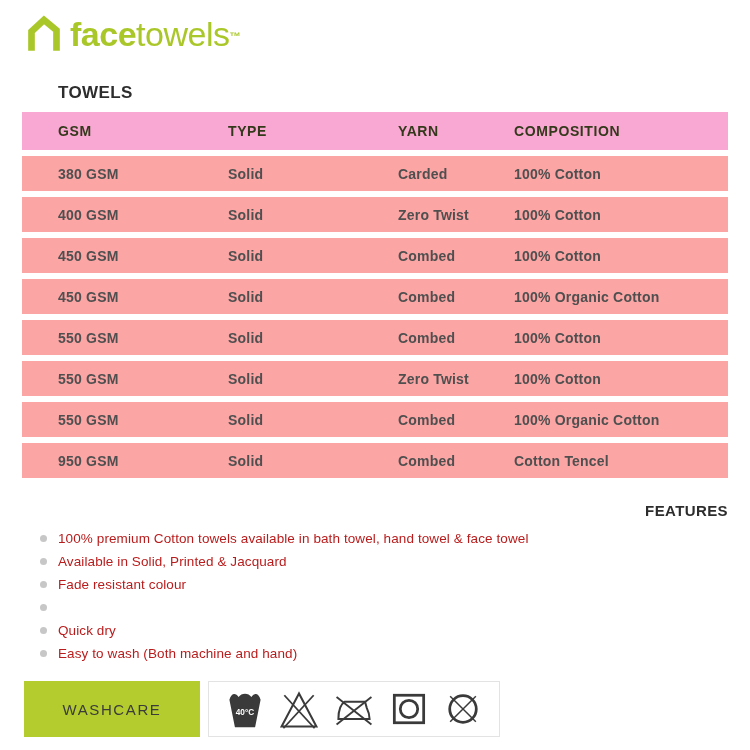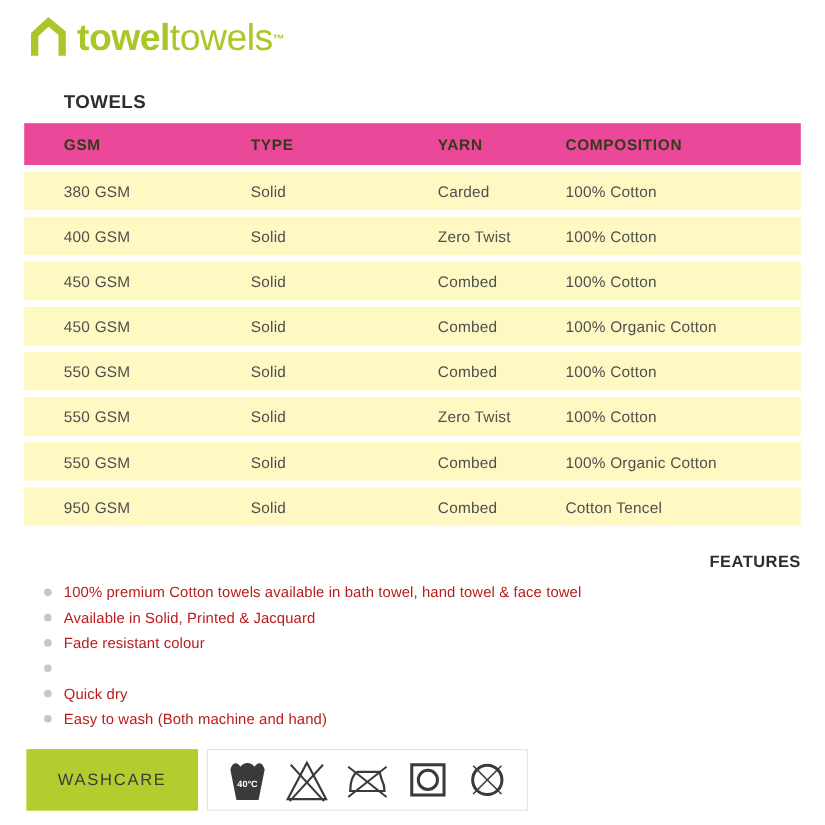--- a/index.html
+++ b/index.html
@@ -16,51 +16,51 @@
 
   
   .container { margin: 17px 22px; width: 706px; }
 
   .page-title { margin: 27px 0 9px 36px; font-size: 17px; font-weight: 700;
     color: #2d2d2d; letter-spacing: 0.4px; }
 
   
   .trow { display: grid; grid-template-columns: 170px 170px 116px auto;
     align-items: center; padding-left: 36px; }
-  .thead { background: #ec4899; height: 38px; margin-bottom: 6px; }
+  .thead { background: #f9a8d4; height: 38px; margin-bottom: 6px; }
   .thead .cell { font-size: 14px; font-weight: 700; color: #33391a; letter-spacing: 0.6px; }
-  .tbody-row { background: #fef9c3; height: 35px; margin-bottom: 6px; }
+  .tbody-row { background: #fca5a5; height: 35px; margin-bottom: 6px; font-weight: bold; }
   .tbody-row .cell { font-size: 14px; color: #4f4f4f; letter-spacing: 0.2px; }
 
   
   .features-title { margin: 24px 0 8px 36px; font-size: 15px; font-weight: 700;
     color: #2d2d2d; letter-spacing: 0.4px; text-align: right; }
   .feature-item { display: flex; align-items: center; height: 23px; }
   .bullet { width: 7px; height: 7px; border-radius: 50%; background: #c7c7c7;
     margin-left: 18px; margin-right: 11px; flex: 0 0 7px; }
   .feature-text { font-size: 13.5px; color: #b91c1c; letter-spacing: 0.1px; }
 
   
   .washcare-row { display: flex; align-items: stretch; margin: 16px 0 0 2px; height: 56px; }
-  .washcare-label { width: 156px; background: #b4cc2e; display: flex;
+  .washcare-label { width: 176px; background: #b4cc2e; display: flex;
     align-items: center; justify-content: center; font-size: 15px; color: #3b3b3b;
     letter-spacing: 1.6px; }
   .washcare-icons { width: 292px; margin-left: 8px; border: 1px solid #e3e3e3;
     display: flex; align-items: center; justify-content: space-evenly; padding: 0 4px; }
   .care-icon { width: 46px; height: 46px; display: flex; align-items: center; justify-content: center; }
   .care-icon svg { width: 44px; height: 44px; stroke: #3a3a3a; fill: none; }
 </style>
 </head>
 <body>
 
 <div class="logo">
   <svg viewBox="0 0 48 48">
     <path d="M9,44 L9,21 L24,7 L39,19.5 L39,44" fill="none" stroke="#aac729" stroke-width="8" stroke-linejoin="miter"></path>
   </svg>
-  <div class="logo-text"><span class="logo-bold">towel</span><span class="logo-light">towels</span><span class="logo-tm">™</span></div>
+  <div class="logo-text"><span class="logo-bold">face</span><span class="logo-light">towels</span><span class="logo-tm">™</span></div>
 </div>
 
 <div class="container">
 
   <div class="page-title">TOWELS</div>
 
   <div>
     <div class="trow thead">
       <div class="cell">GSM</div>
       <div class="cell">TYPE</div>

